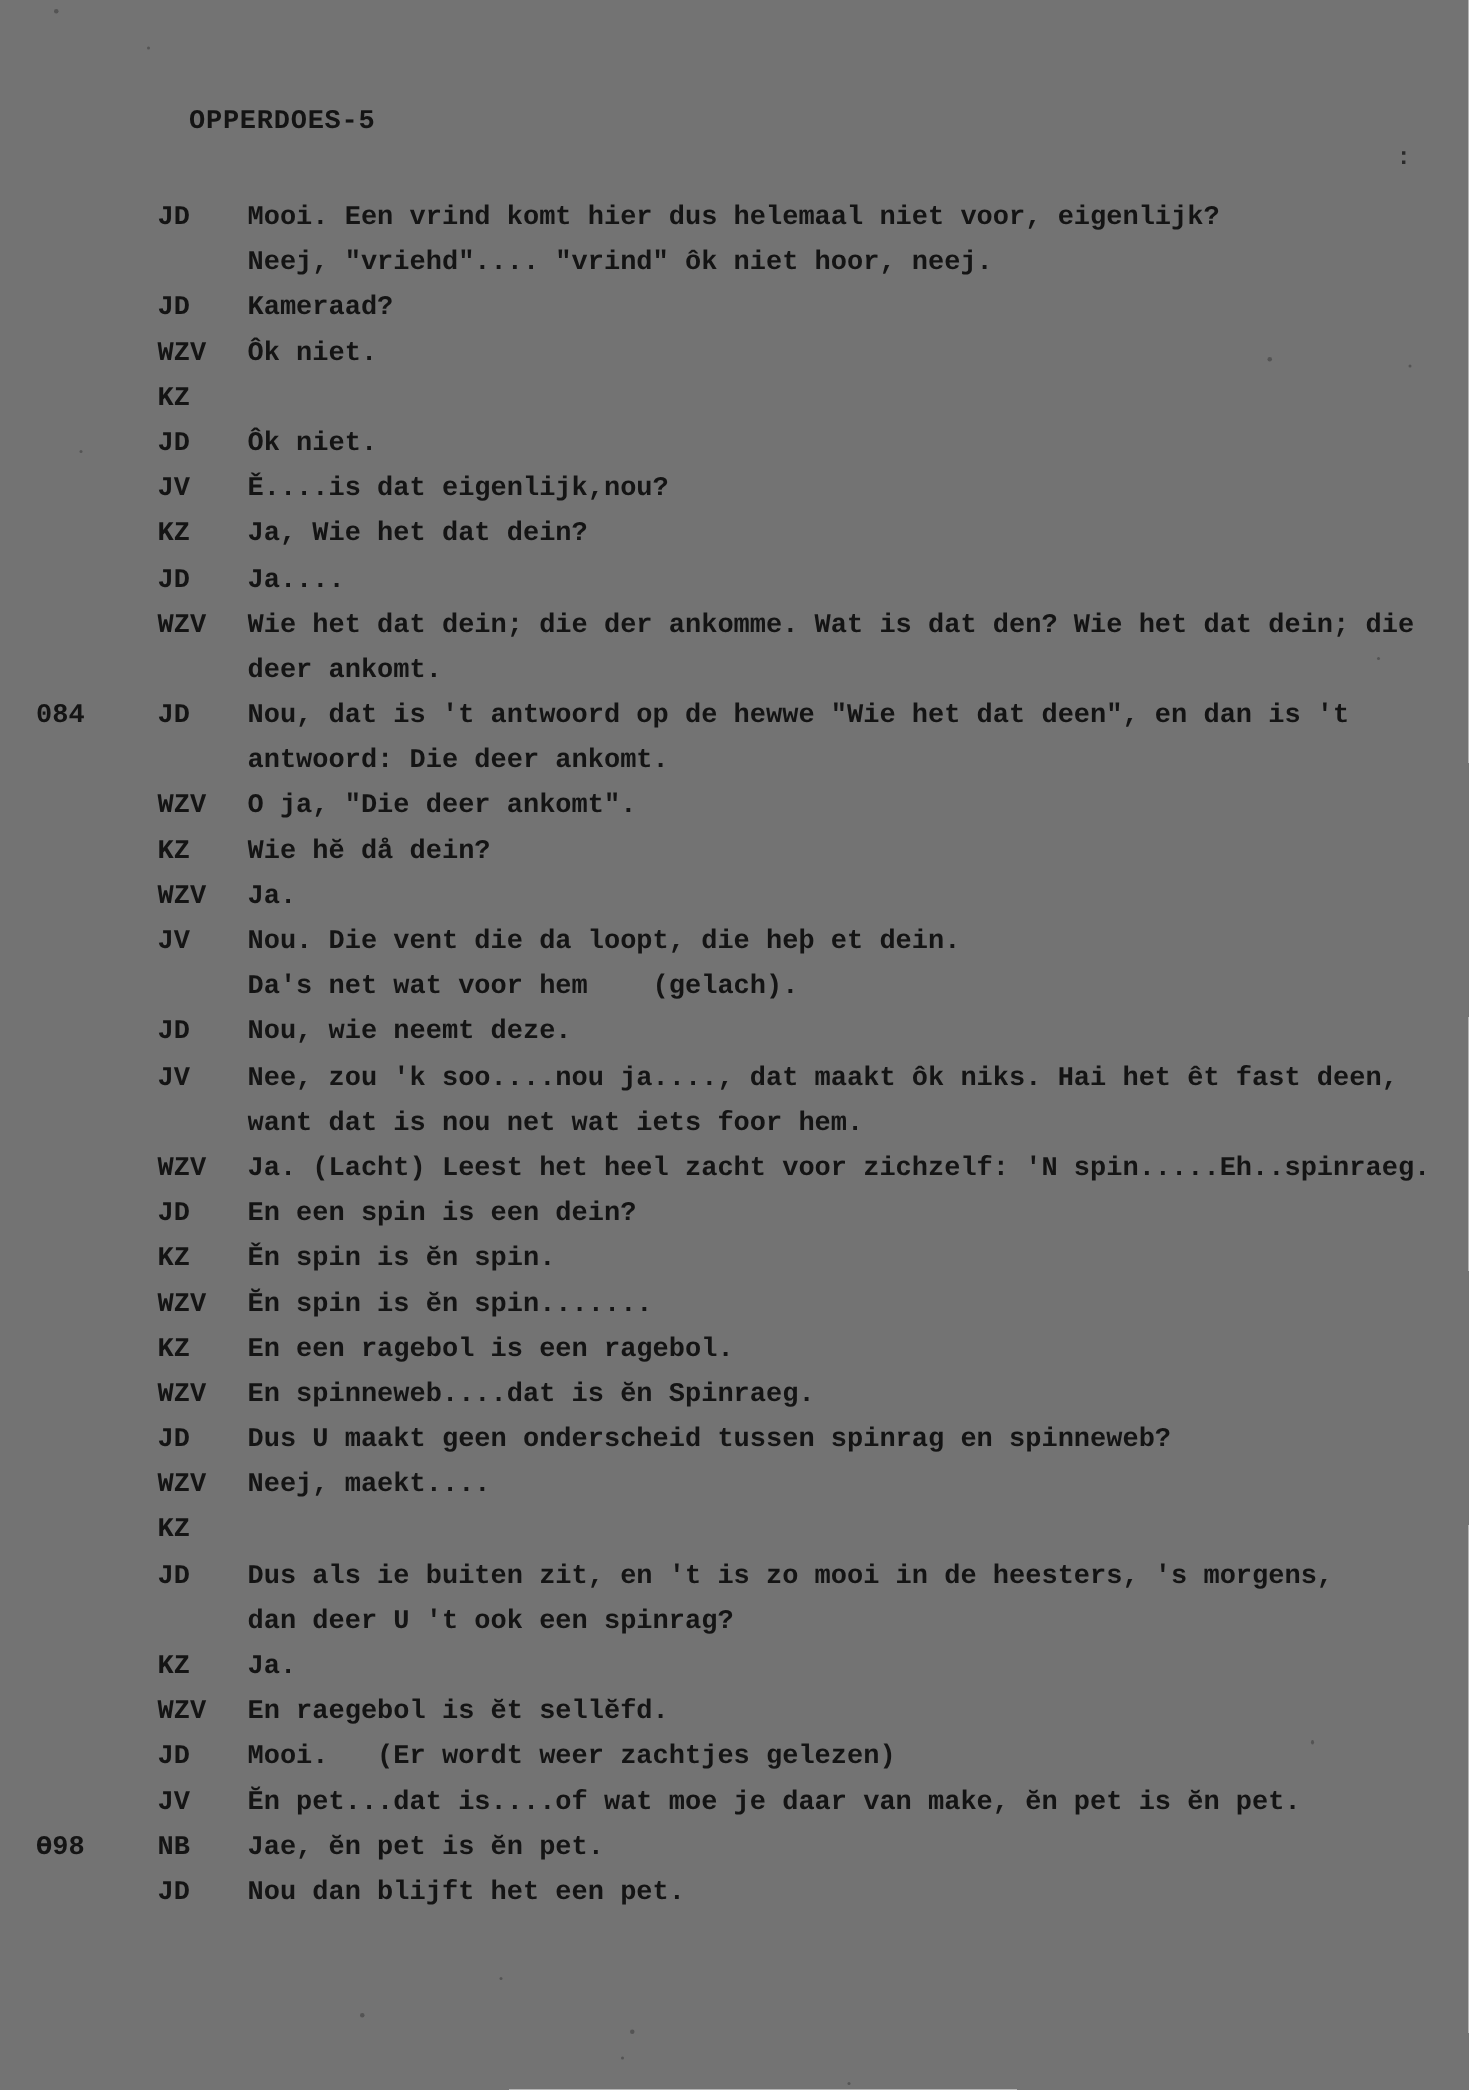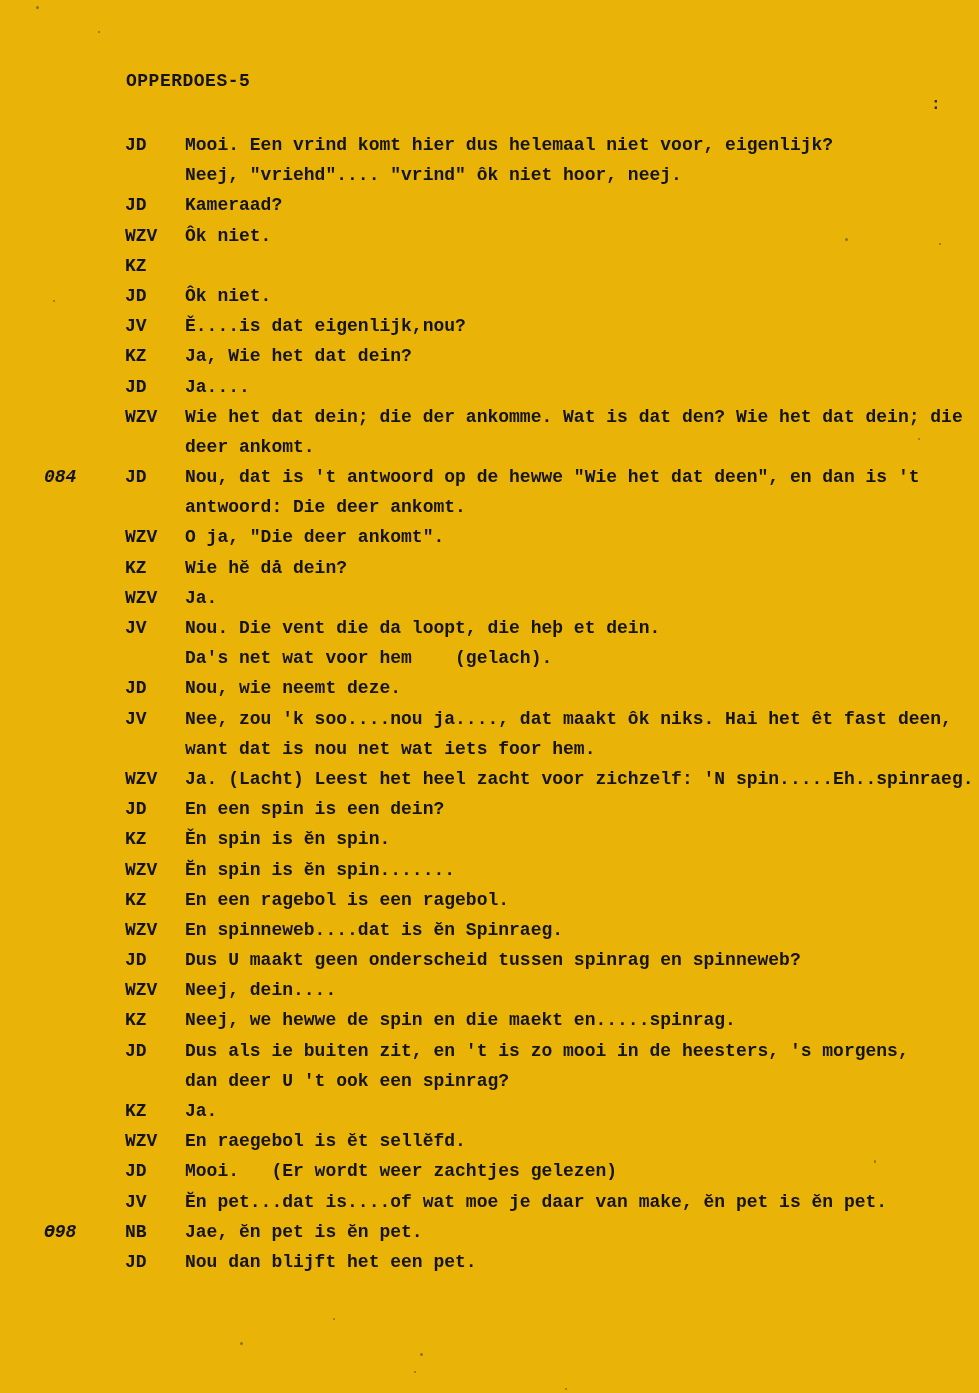--- a/index.html
+++ b/index.html
@@ -5,52 +5,51 @@
   html, body {
     margin: 0;
     padding: 0;
     background: #e8e8e8;
   }
   .page {
     position: relative;
     width: 979px;
     height: 1393px;
     margin: 0 auto;
-    background: #eab308;
+    background: #737373;
     overflow: hidden;
     font-family: "Liberation Mono", "DejaVu Sans Mono", monospace;
     font-weight: 700;
     color: #141414;
     -webkit-font-smoothing: antialiased;
   }
   .doc-header {
     margin: 0;
     padding: 70px 0 0 126px;
     font-size: 18px;
     line-height: 22px;
     letter-spacing: 0.5px;
     white-space: pre;
   }
   .transcript {
     margin-top: 38px;
   }
   .line-row {
     display: flex;
     align-items: baseline;
-    padding-left: 44px;
+    padding-left: 24px;
     height: 30.2px;
     line-height: 30.2px;
     font-size: 18px;
   }
   .margin-number {
     display: inline-block;
     width: 81px;
     flex: 0 0 81px;
     white-space: pre;
-    font-style: italic;
   }
   .speaker-label {
     display: inline-block;
     width: 60px;
     flex: 0 0 60px;
     white-space: pre;
   }
   .line-row.tight .speaker-label {
     width: 33px;
     flex: 0 0 33px;
@@ -259,27 +258,26 @@
 
     <div class="line-row">
       <span class="margin-number"></span>
       <span class="speaker-label">JD</span>
       <span class="line-text">Dus U maakt geen onderscheid tussen spinrag en spinneweb?</span>
     </div>
 
     <div class="line-row">
       <span class="margin-number"></span>
       <span class="speaker-label">WZV</span>
-      <span class="line-text">Neej, dein....</span>
-    </div>
-
-    <div class="line-row">
-      <span class="margin-number"></span>
-      <span class="speaker-label">KZ</span>
-      <span class="line-text">Neej, we hewwe de spin en die maekt en.....spinrag.</span>
+      <span class="line-text">Neej, maekt....</span>
+    </div>
+
+    <div class="line-row">
+      <span class="margin-number"></span>
+      <span class="speaker-label">KZ</span>
     </div>
 
     <div class="line-row">
       <span class="margin-number"></span>
       <span class="speaker-label">JD</span>
       <span class="line-text">Dus als ie buiten zit, en 't is zo mooi in de heesters, 's morgens,</span>
     </div>
 
     <div class="line-row">
       <span class="margin-number"></span>

